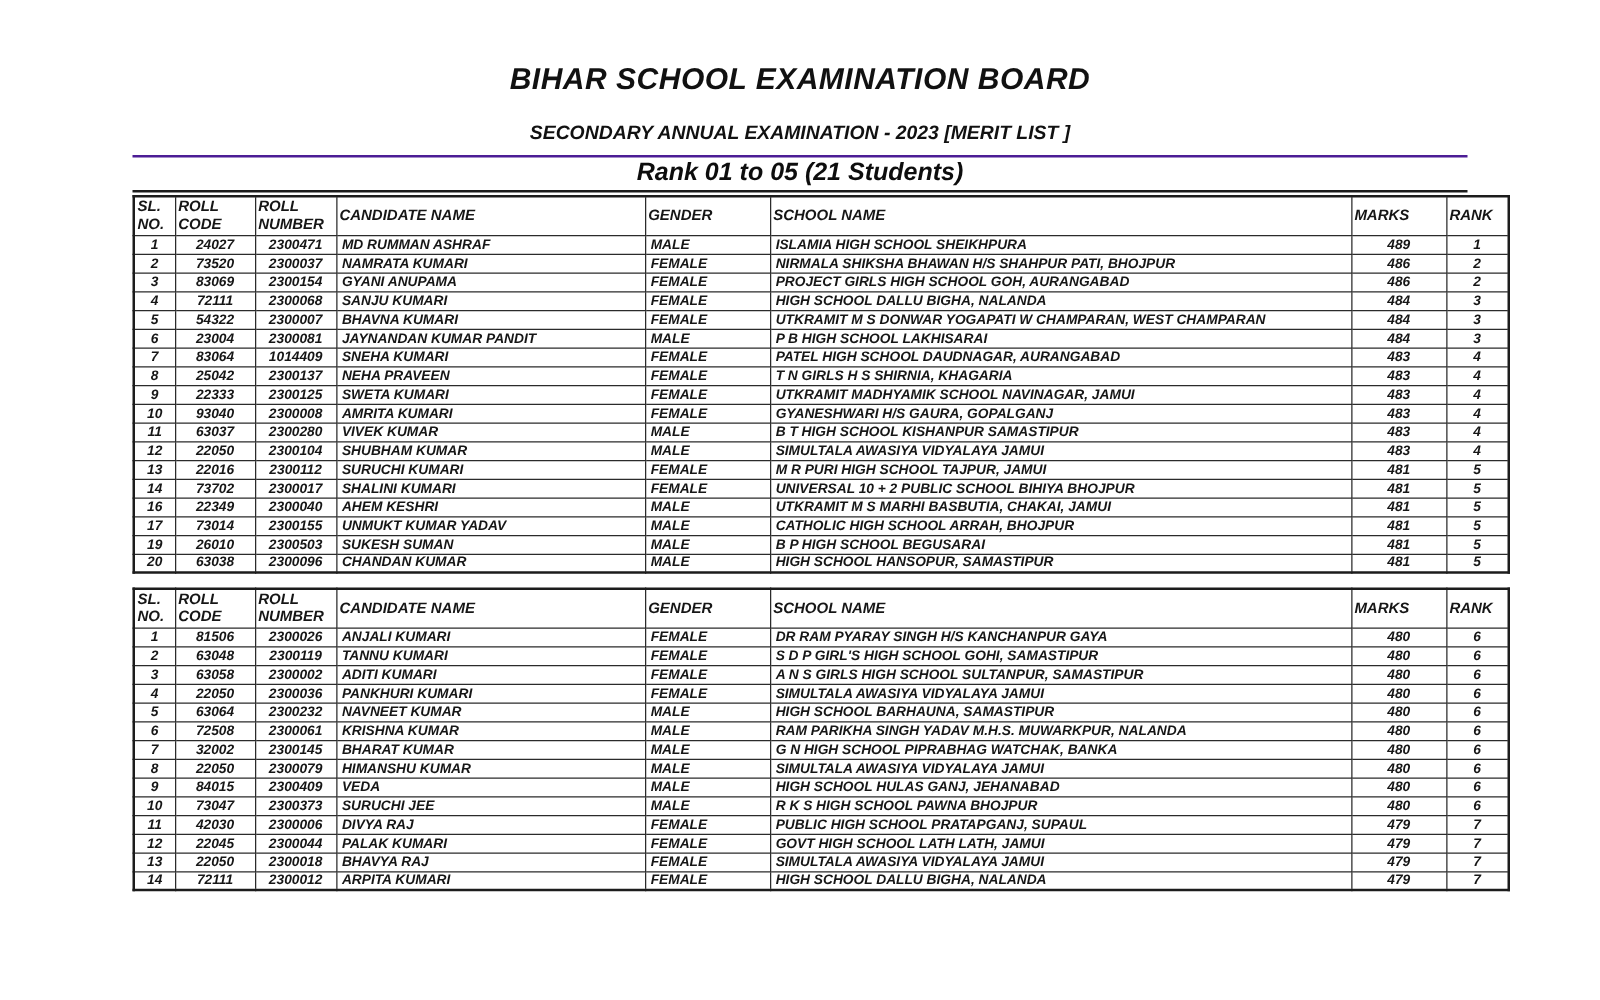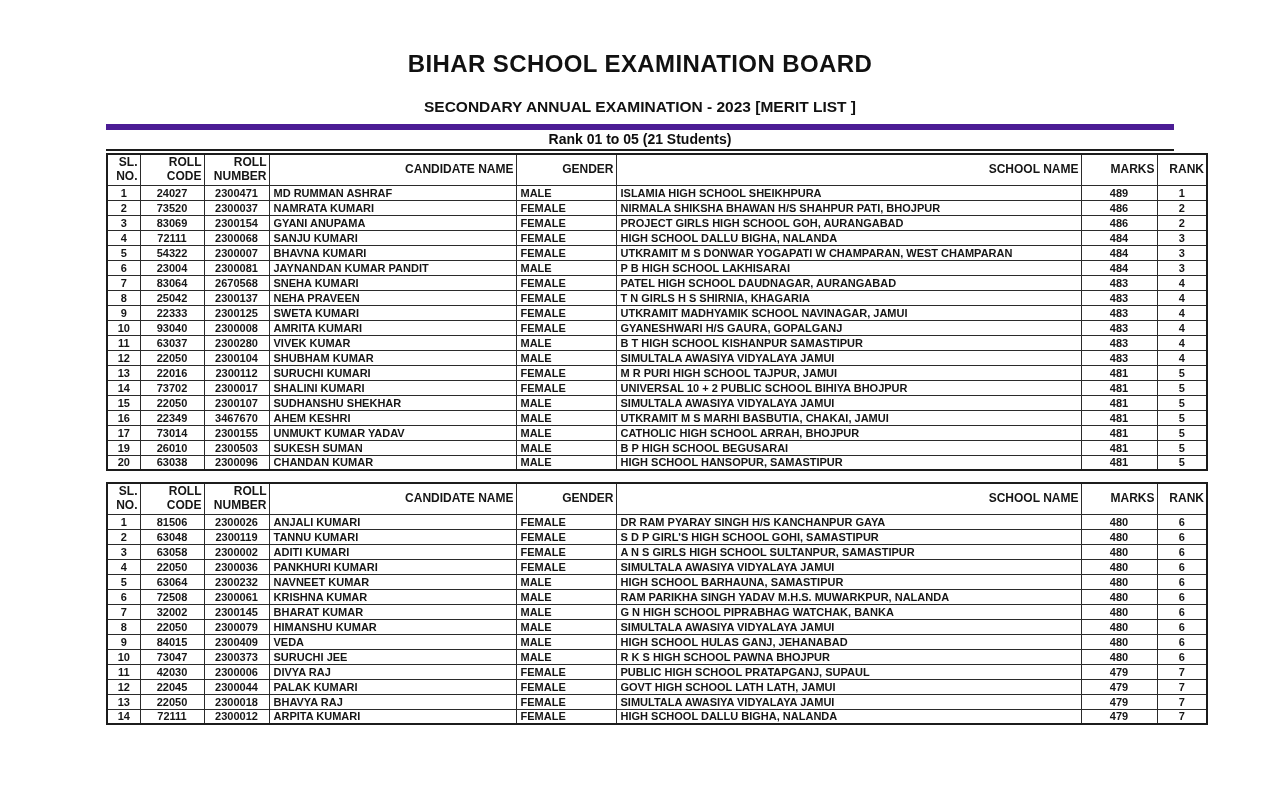--- a/index.html
+++ b/index.html
@@ -3,40 +3,40 @@
 <meta charset="utf-8">
 <style>
   * { margin: 0; padding: 0; box-sizing: border-box; }
   html, body { width: 1280px; height: 800px; background: #ffffff; overflow: hidden; }
   body {
     font-family: "Liberation Sans", "DejaVu Sans", sans-serif;
     font-weight: 700;
     color: #1a1a1a;
     padding-top: 50px;
   }
-  .page { width: 1068px; margin: 0 auto; }
+  .page { width: 1068px; margin: 0 auto; font-style: italic; }
   .doc-title {
     text-align: center;
     font-size: 24px;
     letter-spacing: 0.4px;
     color: #111;
     margin-bottom: 3px;
   }
   .doc-subtitle {
     text-align: center;
     font-size: 15.5px;
     color: #111;
     margin-bottom: 8px;
     margin-top: 20px;
   }
   .section-heading {
     text-align: center;
-    font-size: 14px;
+    font-size: 20px;
     color: #0d0d0d;
-    border-top: 6px solid #4c1d95;
+    border-top: 2px solid #4c1d95;
     border-bottom: 2px solid #1c1c1c;
     padding: 1px 0 2px 0;
     margin-bottom: 2px;
   }
   .section-gap { height: 11px; }
   table.merit {
     width: 1100px;
     table-layout: fixed;
     border-collapse: collapse;
     border: 2px solid #1c1c1c;
@@ -44,21 +44,21 @@
   table.merit th, table.merit td {
     border: 1px solid #2b2b2b;
     font-weight: 700;
     color: #161616;
     vertical-align: middle;
   }
   table.merit th {
     font-size: 12px;
     height: 31px;
     line-height: 1.15;
-    text-align: right;
+    text-align: left;
     padding: 1px 2px;
   }
   table.merit td {
     font-size: 11px;
     height: 15px;
     line-height: 1.1;
     padding: 0 4px;
     white-space: nowrap;
     overflow: hidden;
   }
@@ -163,21 +163,21 @@
           <td class="c">2300081</td>
           <td class="l">JAYNANDAN KUMAR PANDIT</td>
           <td class="l">MALE</td>
           <td class="l">P B HIGH SCHOOL LAKHISARAI</td>
           <td class="c">484</td>
           <td class="c">3</td>
         </tr>
         <tr>
           <td class="c">7</td>
           <td class="c">83064</td>
-          <td class="c">2670568</td>
+          <td class="c">1014409</td>
           <td class="l">SNEHA KUMARI</td>
           <td class="l">FEMALE</td>
           <td class="l">PATEL HIGH SCHOOL DAUDNAGAR, AURANGABAD</td>
           <td class="c">483</td>
           <td class="c">4</td>
         </tr>
         <tr>
           <td class="c">8</td>
           <td class="c">25042</td>
           <td class="c">2300137</td>
@@ -241,33 +241,23 @@
           <td class="c">14</td>
           <td class="c">73702</td>
           <td class="c">2300017</td>
           <td class="l">SHALINI KUMARI</td>
           <td class="l">FEMALE</td>
           <td class="l">UNIVERSAL 10 + 2 PUBLIC SCHOOL BIHIYA BHOJPUR</td>
           <td class="c">481</td>
           <td class="c">5</td>
         </tr>
         <tr>
-          <td class="c">15</td>
-          <td class="c">22050</td>
-          <td class="c">2300107</td>
-          <td class="l">SUDHANSHU SHEKHAR</td>
-          <td class="l">MALE</td>
-          <td class="l">SIMULTALA AWASIYA VIDYALAYA JAMUI</td>
-          <td class="c">481</td>
-          <td class="c">5</td>
-        </tr>
-        <tr>
           <td class="c">16</td>
           <td class="c">22349</td>
-          <td class="c">3467670</td>
+          <td class="c">2300040</td>
           <td class="l">AHEM KESHRI</td>
           <td class="l">MALE</td>
           <td class="l">UTKRAMIT M S MARHI BASBUTIA, CHAKAI, JAMUI</td>
           <td class="c">481</td>
           <td class="c">5</td>
         </tr>
         <tr>
           <td class="c">17</td>
           <td class="c">73014</td>
           <td class="c">2300155</td>

